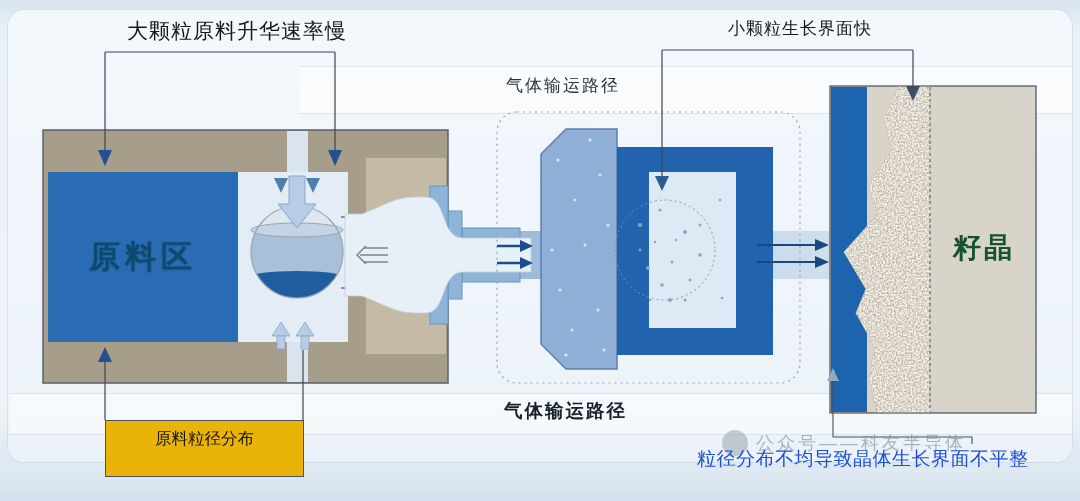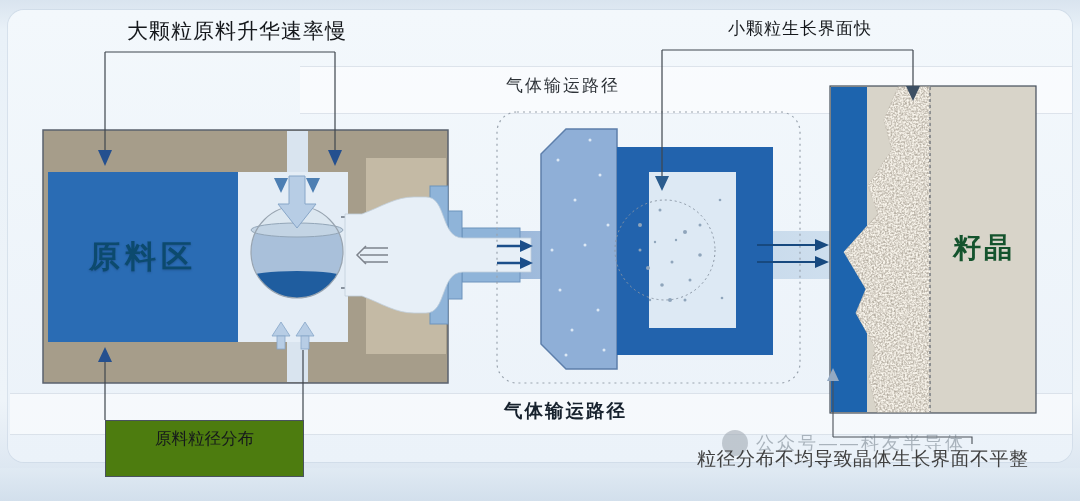--- a/index.html
+++ b/index.html
@@ -21,23 +21,23 @@
     background:linear-gradient(180deg,#e0eaf3,#d2dfec);}
   svg.art{position:absolute;left:0;top:0;z-index:2;}
   .lbl{position:absolute;z-index:3;color:#15181c;}
   .tl-label{left:97px;top:17px;width:280px;text-align:center;font-size:21px;letter-spacing:1px;}
   .tr-label{left:660px;top:17px;width:280px;text-align:center;font-size:17px;letter-spacing:1px;font-family:Liberation Serif, serif;}
   .gas-top{left:448px;top:74px;width:230px;text-align:center;font-size:17px;letter-spacing:2px;color:#2e3338;}
   .gas-bottom{left:448px;top:398px;width:235px;text-align:center;font-size:18.5px;font-weight:bold;letter-spacing:2px;color:#16212d;}
   .source-zone-label{left:48px;top:172px;width:190px;height:170px;display:flex;align-items:center;justify-content:center;
     font-size:31px;font-weight:bold;color:#0c4a6e;letter-spacing:5px;text-shadow:0 1px 2px rgba(20,50,90,.35);}
   .seed-label{left:933px;top:229px;width:102px;text-align:center;font-size:28px;font-weight:bold;color:#14532d;letter-spacing:3px;}
-  .particle-box{left:105px;top:420px;width:199px;height:57px;border:1.5px solid #49525e;background:#4d7c0f;
+  .particle-box{left:105px;top:420px;width:199px;height:57px;border:1.5px solid #49525e;background:#eab308;
     text-align:center;font-size:16.5px;line-height:1.42;padding-top:6px;box-sizing:border-box;}
-  .br-note{left:697px;top:446px;font-size:19px;letter-spacing:.5px;color:#404040;z-index:4;white-space:nowrap;}
+  .br-note{left:697px;top:446px;font-size:19px;letter-spacing:.5px;color:#1d4ed8;z-index:4;white-space:nowrap;}
   .watermark{left:722px;top:430px;display:flex;align-items:center;gap:8px;z-index:3;}
   .wm-circle{width:26px;height:26px;border-radius:50%;background:#9aa4ad;opacity:.55;}
   .wm-text{font-size:18px;color:rgba(121,132,143,.58);letter-spacing:3px;white-space:nowrap;}
 </style>
 </head>
 <body>
 
 <div class="panel"></div>
 <div class="band top"></div>
 <div class="band bottom"></div>

